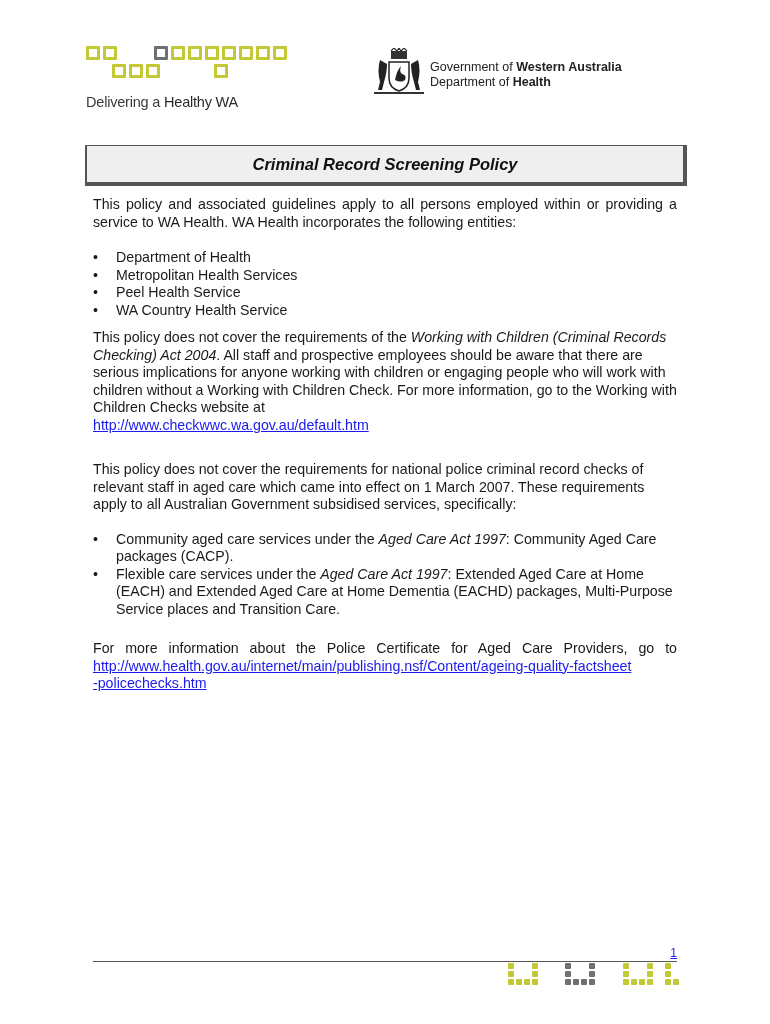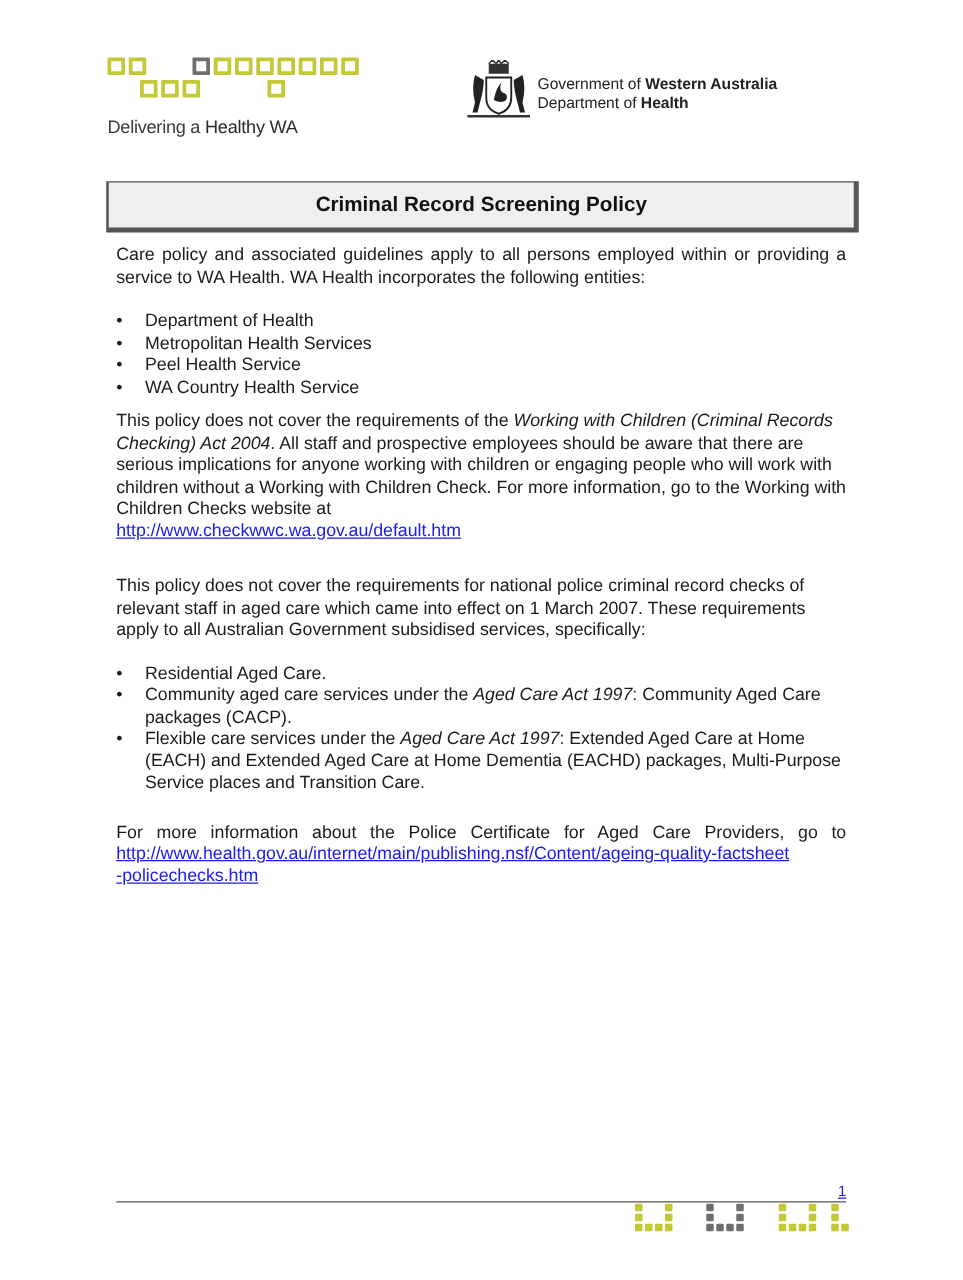--- a/index.html
+++ b/index.html
@@ -13,21 +13,21 @@
   .tagline b { font-weight: normal; color: #2a2a2a; }
 
   .gov { position: absolute; left: 372px; top: 48px; width: 300px; height: 52px; }
   .crest { position: absolute; left: 0; top: 0; width: 54px; height: 50px; }
   .gov-text { position: absolute; left: 58px; top: 12px; font-size: 12.5px; line-height: 15px; color: #222; white-space: nowrap; }
   .gov-text b { font-weight: bold; }
 
   .title-box { position: absolute; left: 85px; top: 145px; width: 596px; height: 36px;
                background: #efefef; border-top: 1px solid #555; border-left: 2px solid #555;
                border-right: 4px solid #555; border-bottom: 4px solid #555; box-sizing: content-box; }
-  .title-box .t { display: block; text-align: center; font-weight: bold; font-size: 16.5px; line-height: 36px; color: #111; }
+  .title-box .t { display: block; text-align: center; font-weight: bold; font-size: 16.5px; line-height: 36px; color: #111; font-style: italic; }
 
   .content { position: absolute; left: 93px; top: 196px; width: 584px; font-size: 14.2px; line-height: 17.5px; }
   .h-scope { font-weight: bold; font-size: 17px; margin: 0 0 8px 0; line-height: 22px; }
   p { margin: 0; }
   .just { text-align: justify; text-align-last: left; }
   .mt16 { margin-top: 17px; }
   ul { margin: 0; padding: 0; list-style: none; }
   ul li { position: relative; padding-left: 23px; }
   ul li::before { content: "\2022"; position: absolute; left: 0; top: 0; }
   a { color: #1a1aee; text-decoration: underline; }
@@ -79,39 +79,38 @@
     <div><span>Department of </span><b>Health</b></div>
   </div>
 </div>
 
 <div class="title-box">
   <span class="t">Criminal Record Screening Policy</span>
 </div>
 
 <div class="content">
 
-  <p class="just">Care policy and associated guidelines apply to all persons employed within or providing a service to WA Health.  WA Health incorporates the following entities:</p>
+  <p class="just">This policy and associated guidelines apply to all persons employed within or providing a service to WA Health.  WA Health incorporates the following entities:</p>
 
   <ul class="mt16" style="margin-top:18px">
     <li>Department of Health</li>
     <li>Metropolitan Health Services</li>
     <li>Peel Health Service</li>
     <li>WA Country Health Service</li>
   </ul>
 
 
   <p class="mt16" style="margin-top:10px">
     <span>This policy does not cover the requirements of the </span><i>Working with Children (Criminal Records Checking) Act 2004</i><span>.  All staff and prospective employees should be aware that there are serious implications for anyone working with children or engaging people who will work with children without a Working with Children Check.  For more information, go to the Working with Children Checks website at</span><br>
     <a>http://www.checkwwc.wa.gov.au/default.htm</a>
   </p>
 
   <p class="mt16" style="margin-top:27px">This policy does not cover the requirements for national police criminal record checks of relevant staff in aged care which came into effect on 1 March 2007.  These requirements apply to all Australian Government subsidised services, specifically:</p>
 
   <ul style="margin-top:17px">
-    <li><span>Residential Aged Care.</span></li>
     <li><span>Community aged care services under the </span><i>Aged Care Act 1997</i><span>: Community Aged Care packages (CACP).</span></li>
     <li><span>Flexible care services under the </span><i>Aged Care Act 1997</i><span>: Extended Aged Care at Home (EACH) and Extended Aged Care at Home Dementia (EACHD) packages, Multi-Purpose Service places and Transition Care.</span></li>
   </ul>
 
   <p class="mt16" style="margin-top:22px">
     <span class="just" style="display:block;text-align:justify;text-align-last:justify">For more information about the Police Certificate for Aged Care Providers, go to</span>
     <a style="word-break:break-all;display:inline-block;width:540px">http://www.health.gov.au/internet/main/publishing.nsf/Content/ageing-quality-factsheet-policechecks.htm</a>
   </p>
 </div>
 

